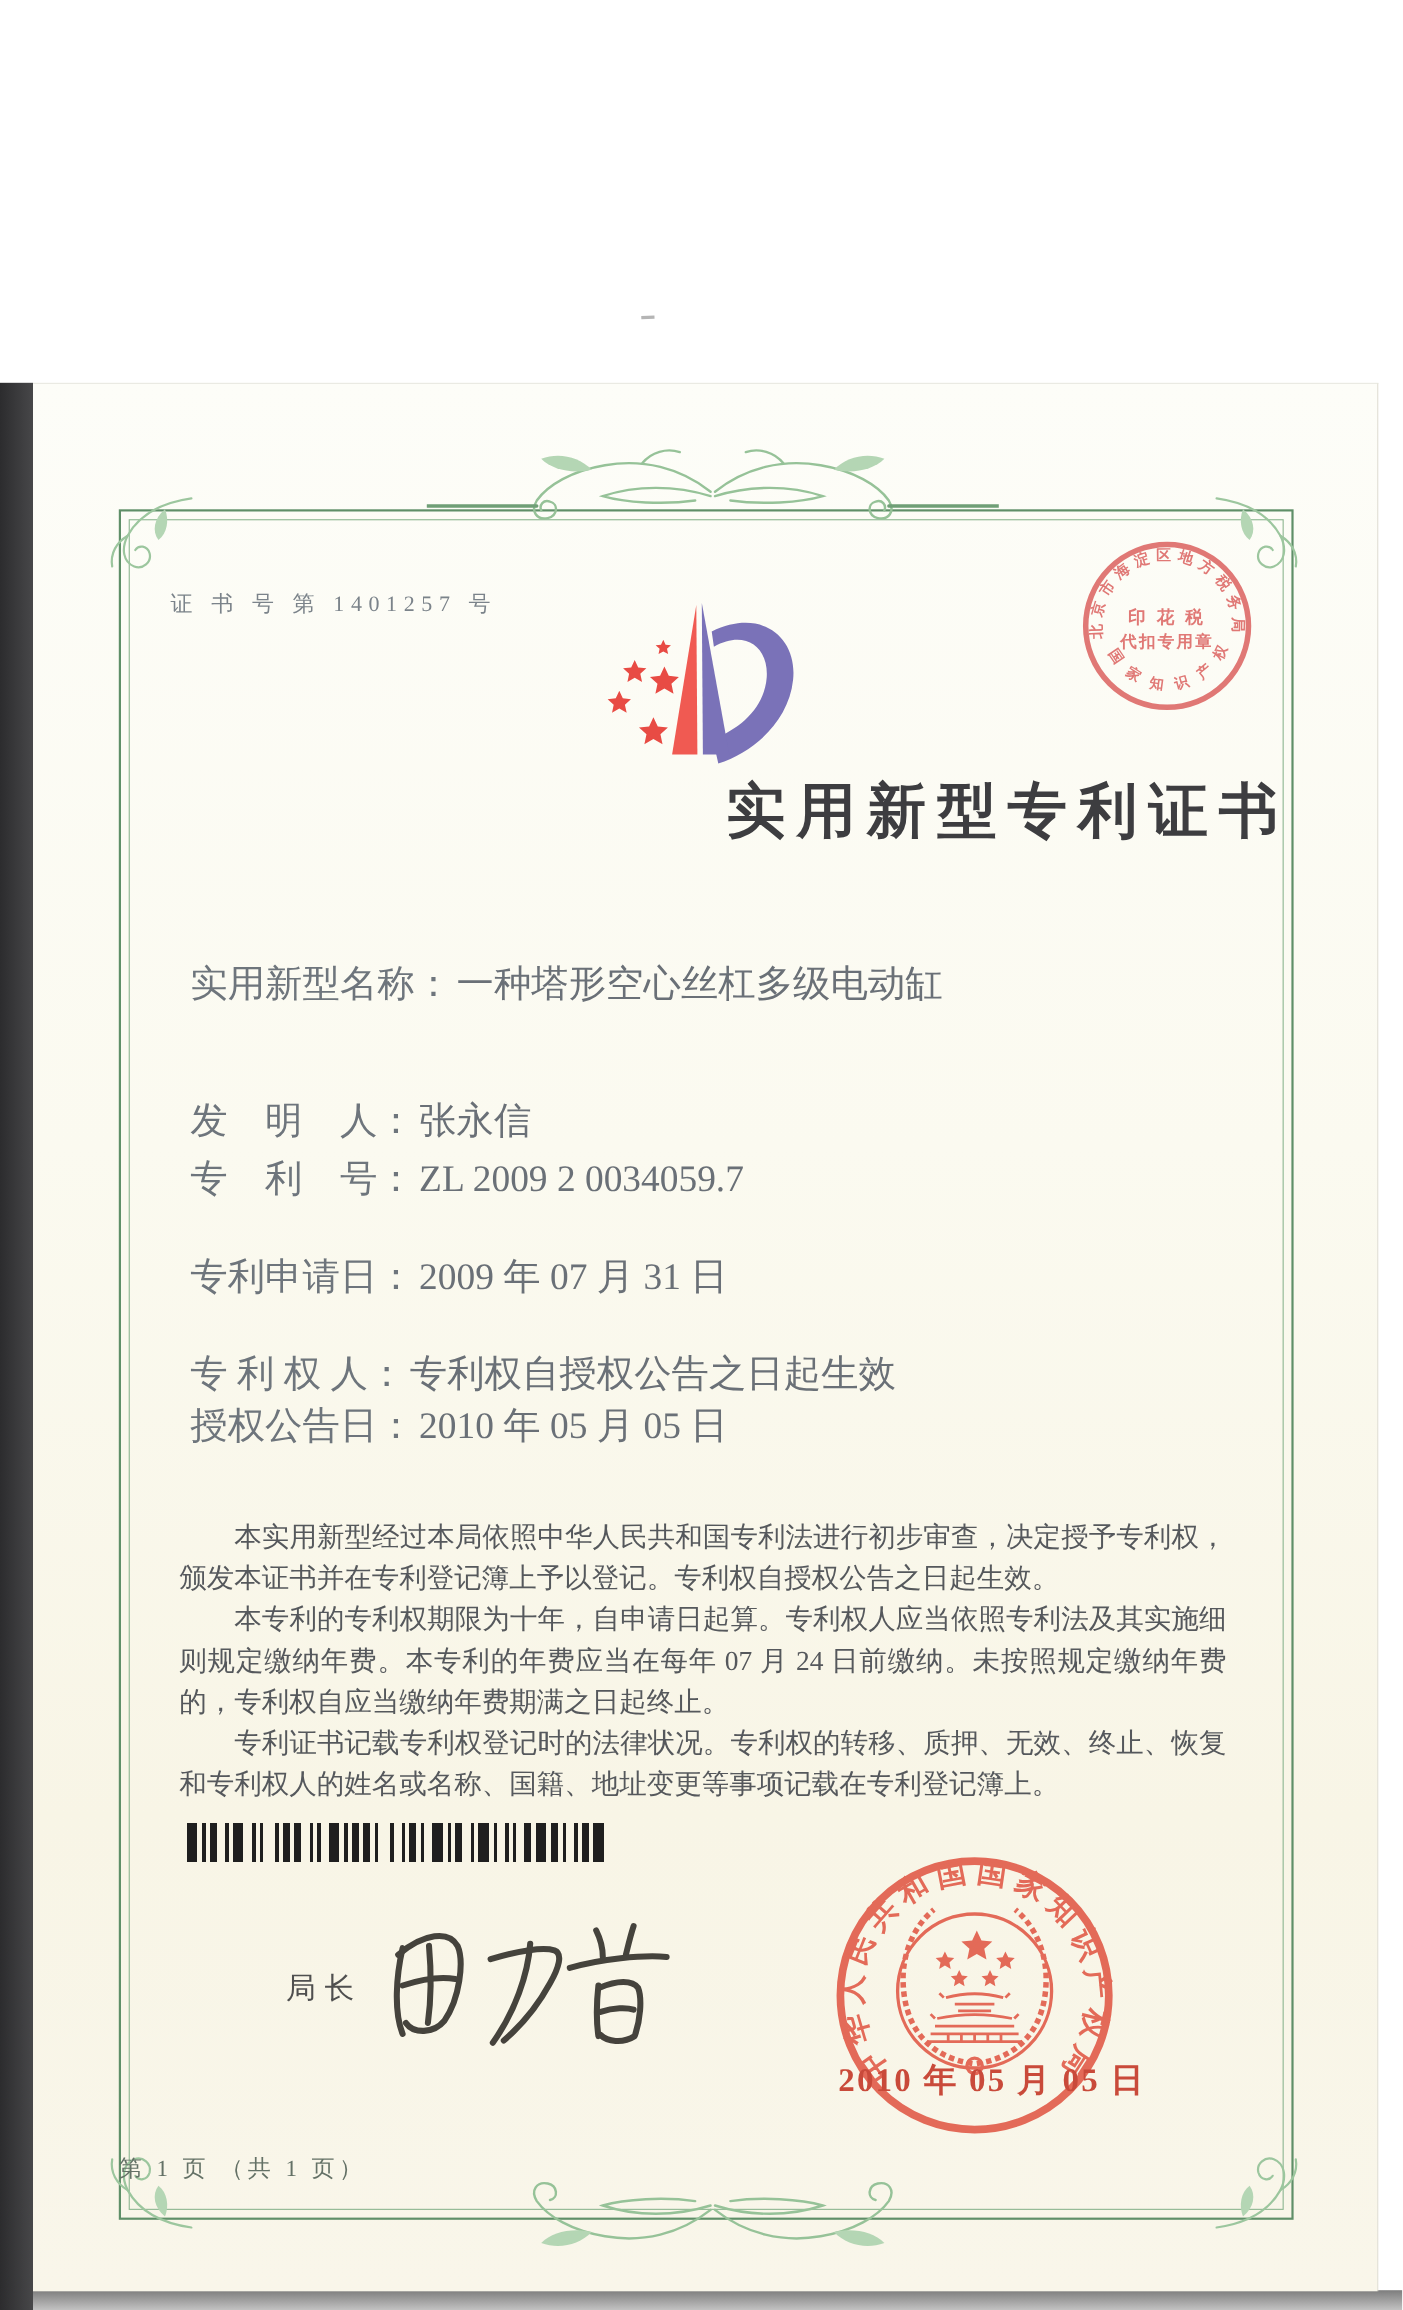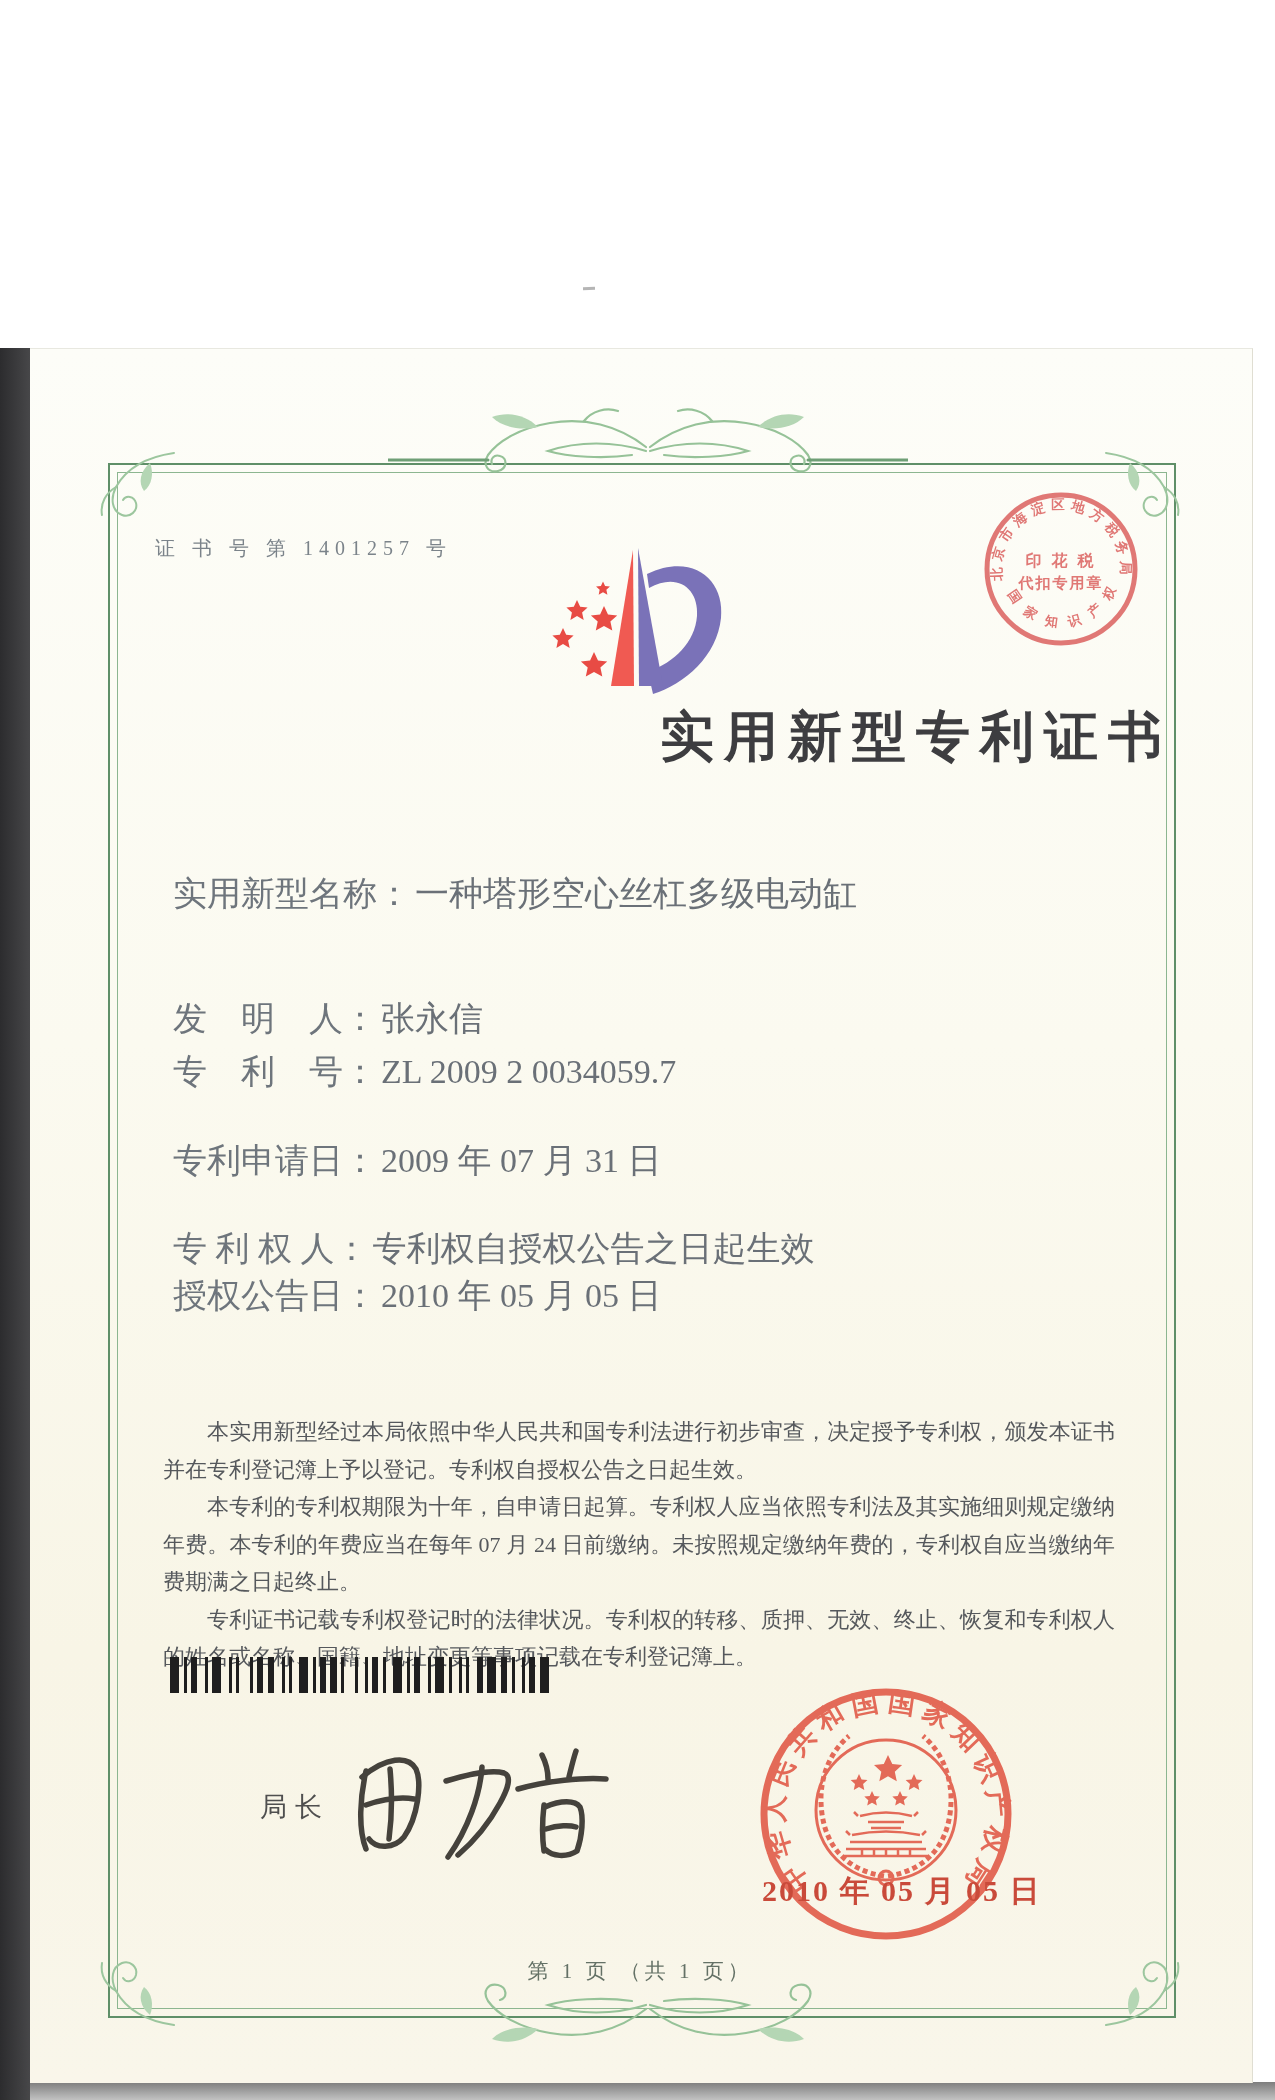--- a/index.html
+++ b/index.html
@@ -30,34 +30,34 @@
   .logo{position:absolute;left:505px;top:195px;}
 
   .title{position:absolute;left:78px;top:352px;width:1064px;text-align:right;
         font-size:54px;font-weight:700;letter-spacing:10px;color:#3d3d40;}
 
   .field{position:absolute;left:143px;font-size:34px;color:#6e757c;white-space:nowrap;}
   .f0{top:522px;} .f1{top:611px;margin-top:36px;} .f2{top:700px;} .f3{top:789px;} .f4{top:877px;} .f5{top:924px;}
   .field .val{margin-left:4px;color:#6a7077;}
 
   .bodytext{position:absolute;left:133px;top:1030px;width:952px;
-        font-size:22px;line-height:37.5px;color:#55585c;text-align:justify;margin-top:34px;}
+        font-size:25px;line-height:37.5px;color:#55585c;text-align:justify;}
   .bodytext p{margin:0;text-indent:2em;}
 
   .barcode{position:absolute;left:140px;top:1308px;width:380px;height:36px;}
 
   .sig-label{position:absolute;left:230px;top:1440px;font-size:27px;letter-spacing:8px;color:#4f4f4f;}
   .sig-svg{position:absolute;left:312px;top:1388px;}
 
   .stamp-top{position:absolute;left:946px;top:135px;opacity:.9;}
   .seal-main{position:absolute;left:716px;top:1325px;opacity:.93;}
   .seal-date{position:absolute;left:732px;top:1522px;font-size:30px;font-weight:700;
         letter-spacing:2px;color:#c94a3a;white-space:nowrap;}
 
-  .footer{position:absolute;left:78px;top:1608px;width:1064px;text-align:center;
+  .footer{position:absolute;left:78px;top:1608px;width:1064px;
         font-size:21px;letter-spacing:4px;color:#647166;}
 
   .orn{position:absolute;pointer-events:none;}
 </style>
 </head>
 <body>
 
 <div id="canvas">
 
   <div class="left-band"></div>

